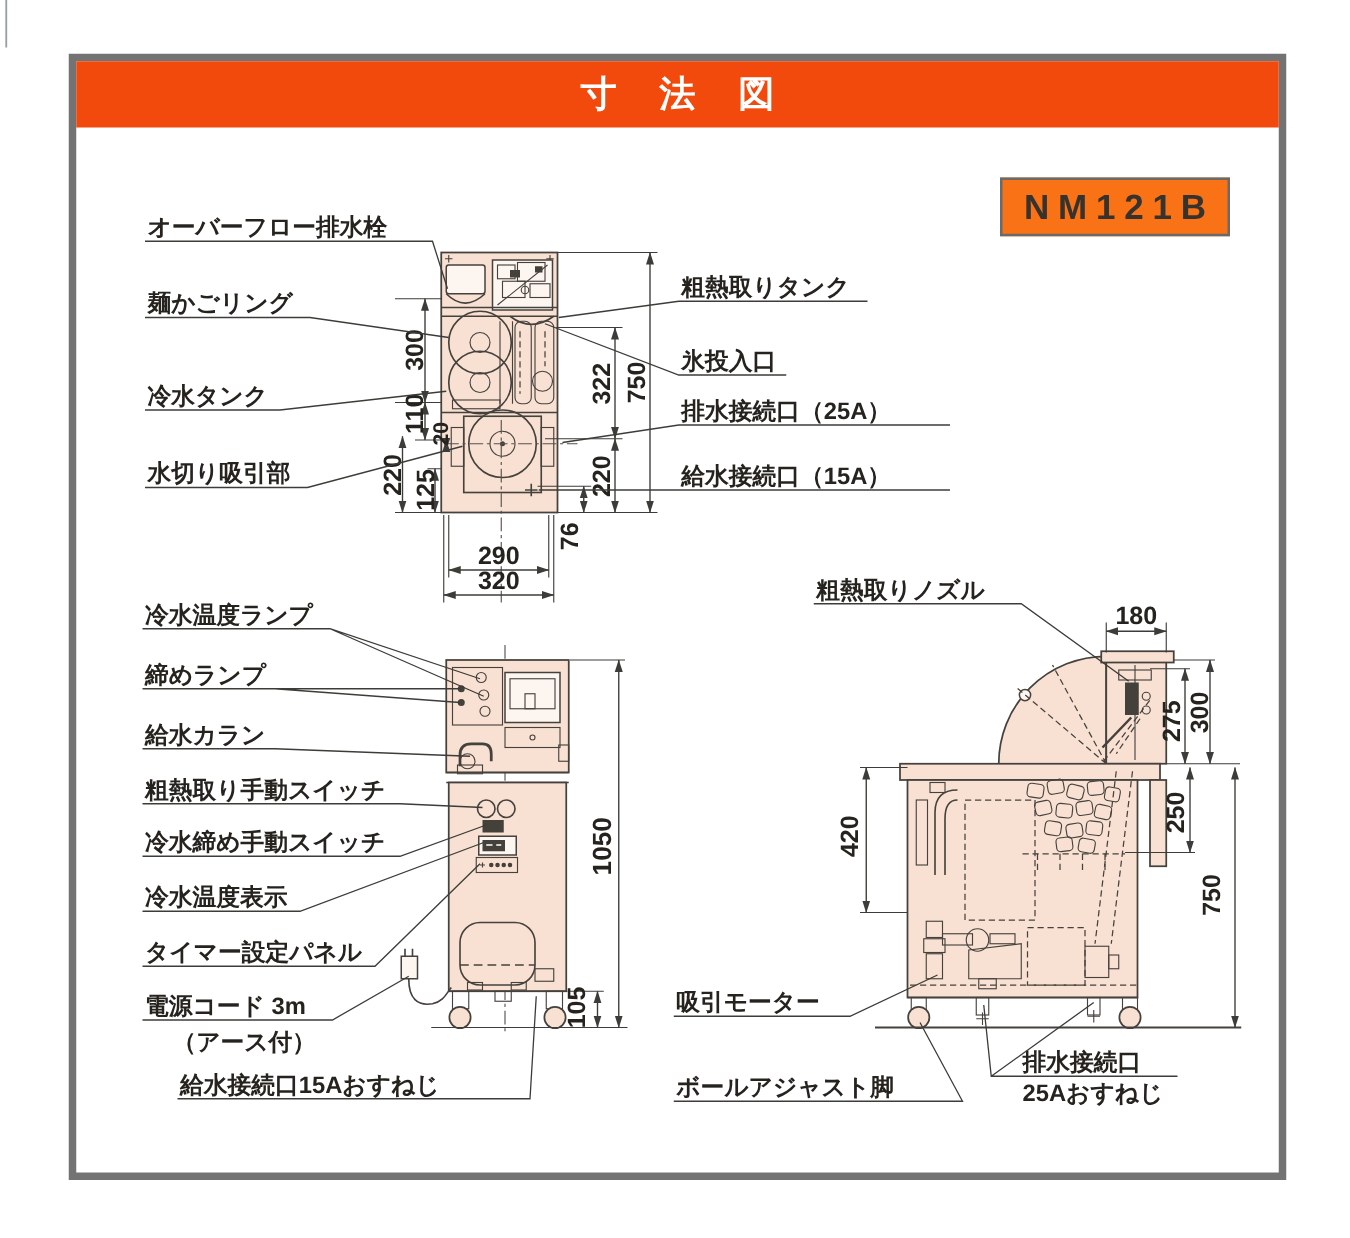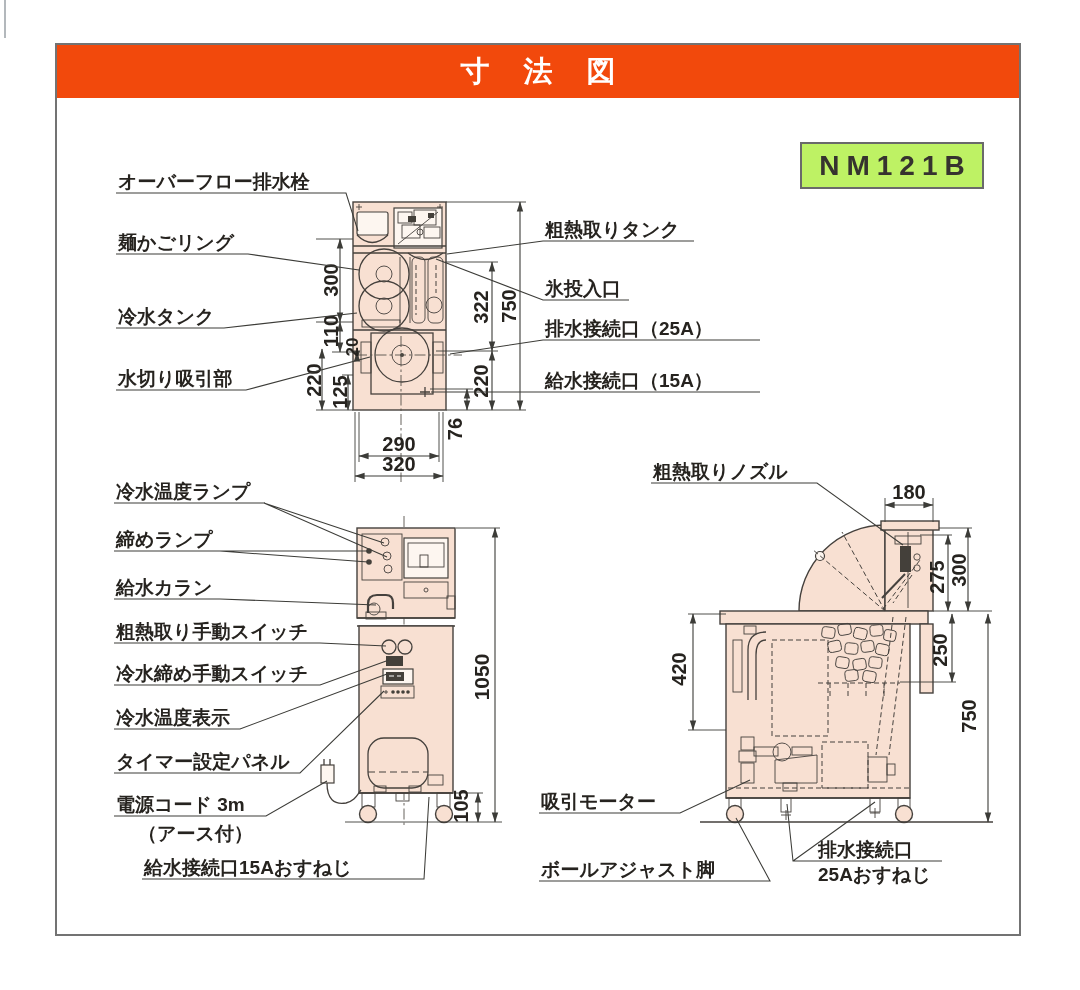--- a/index.html
+++ b/index.html
@@ -1,20 +1,20 @@
 <!DOCTYPE html>
 <html><head>
 <meta charset="utf-8">
 <style>
   html,body{margin:0;padding:0;background:#fff;}
   body{width:1080px;height:990px;position:relative;font-family:"Liberation Sans",sans-serif;}
-  #frame{position:absolute;left:55px;top:43px;width:962px;height:889px;border:2px solid #737373;background:#fff;}
+  #frame{position:absolute;left:55px;top:43px;width:962px;height:889px;border:6px solid #737373;background:#fff;}
   #hdr{position:absolute;left:0;top:0;width:100%;height:53px;background:#f2490c;display:flex;align-items:center;justify-content:center;}
   #hdr .t{color:#fff;font-size:29px;font-weight:bold;letter-spacing:13px;text-indent:13px;}
-  #model{position:absolute;left:800px;top:142px;width:180px;height:43px;border:2px solid #6a6a6a;background:#bef264;
+  #model{position:absolute;left:800px;top:142px;width:180px;height:43px;border:2px solid #6a6a6a;background:#f97316;
          display:flex;align-items:center;justify-content:center;font-size:28px;font-weight:bold;color:#36332f;letter-spacing:7px;text-indent:7px;}
   svg{position:absolute;left:0;top:0;}
   .ln{fill:none;stroke:#45413d;stroke-width:1.3;}
   .lnt{fill:none;stroke:#45413d;stroke-width:0.9;}
   .pk{fill:#f8e0d2;stroke:#45413d;stroke-width:1.4;}
   .wh{fill:#fdf6f0;stroke:#45413d;stroke-width:1.2;}
   .dk{fill:#44403a;stroke:none;}
   .dsh{fill:none;stroke:#45413d;stroke-width:1;stroke-dasharray:5 3;}
   .dd{fill:none;stroke:#55514b;stroke-width:0.9;stroke-dasharray:11 3 2.5 3;}
   .dim{fill:none;stroke:#3c3c38;stroke-width:1.1;}

